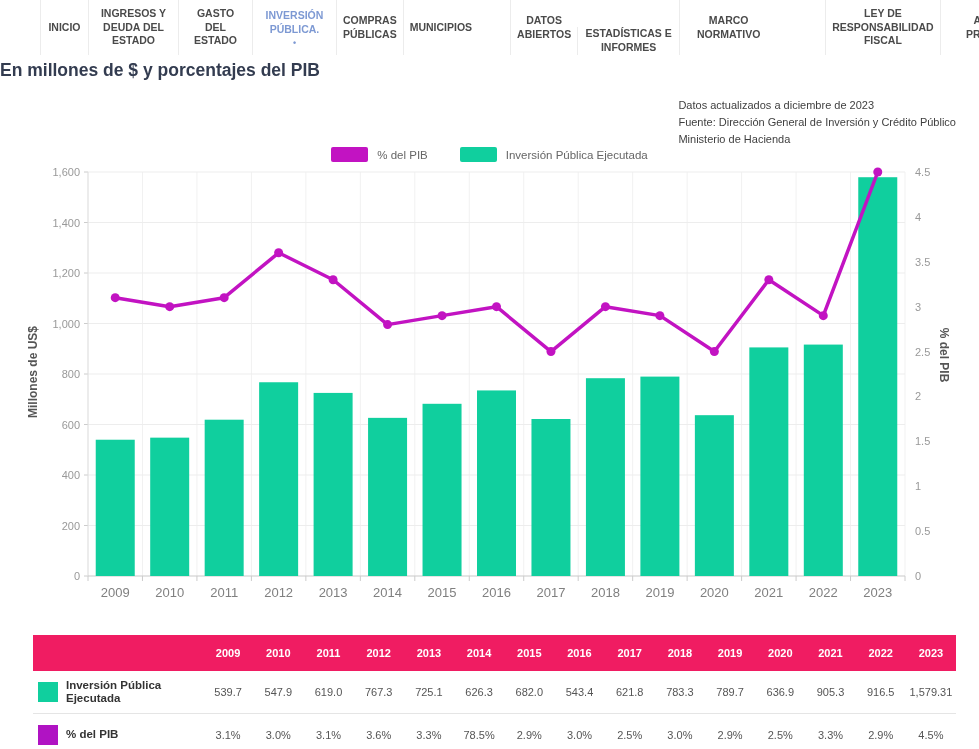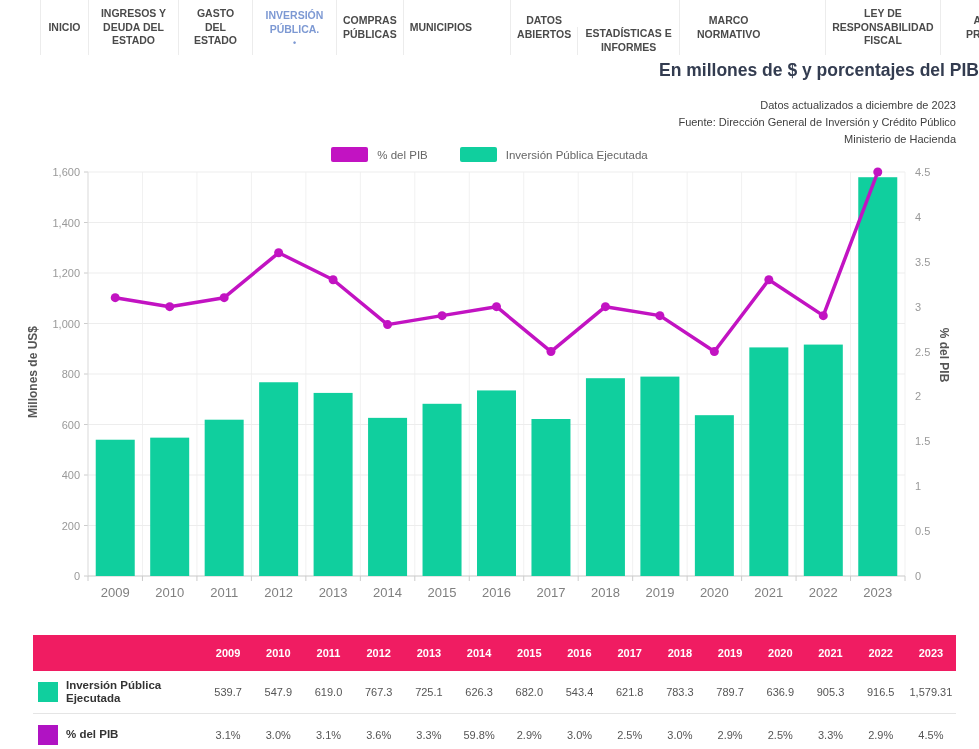--- a/index.html
+++ b/index.html
@@ -11,23 +11,23 @@
   .nav { position:absolute; top:0; left:40px; right:0; height:55px; display:flex; }
   .nav-item { border-left:1px solid #ececec; display:flex; flex-direction:column;
               justify-content:center; align-items:center; text-align:center;
               padding:4px 6px; font-size:10.5px; font-weight:bold; color:#4a4a4a;
               line-height:1.3; cursor:pointer; }
   .nav-item:last-child { border-right:4px solid #c4b5fd; flex-grow:1; }
   .nav-item .dot { display:none; font-size:9px; line-height:6px; margin-top:3px; }
   .nav-item.active .dot { display:block; }
 
   
-  .page-title { position:absolute; top:60px; left:0; width:100%; text-align:right;
+  .page-title { position:absolute; top:60px; left:0; width:100%; text-align:left;
                 font-size:17.5px; font-weight:bold; color:#333c50; }
-  .source-block { position:absolute; top:97px; right:23px; text-align:right;
+  .source-block { position:absolute; top:97px; right:23px; text-align:left;
                   font-size:11px; color:#3f3f3f; line-height:17px; }
 
   
   .legend { position:absolute; top:147px; left:0; width:100%; display:flex;
             justify-content:center; align-items:center; gap:32px; }
   .legend-item { display:flex; align-items:center; gap:9px; font-size:11.5px;
                  color:#666; cursor:pointer; }
   .legend-swatch { width:37px; height:15px; border-radius:2px; display:inline-block; }
 
   
@@ -293,21 +293,21 @@
       <div class="tbl-row tbl-body-row">
         <div class="row-label-cell">
           <span class="row-swatch" style="background: rgb(176, 19, 195);"></span>
           <span class="row-label">% del PIB</span>
         </div>
         <div>3.1%</div>
         <div>3.0%</div>
         <div>3.1%</div>
         <div>3.6%</div>
         <div>3.3%</div>
-        <div>59.8%</div>
+        <div>78.5%</div>
         <div>2.9%</div>
         <div>3.0%</div>
         <div>2.5%</div>
         <div>3.0%</div>
         <div>2.9%</div>
         <div>2.5%</div>
         <div>3.3%</div>
         <div>2.9%</div>
         <div>4.5%</div>
       </div>

